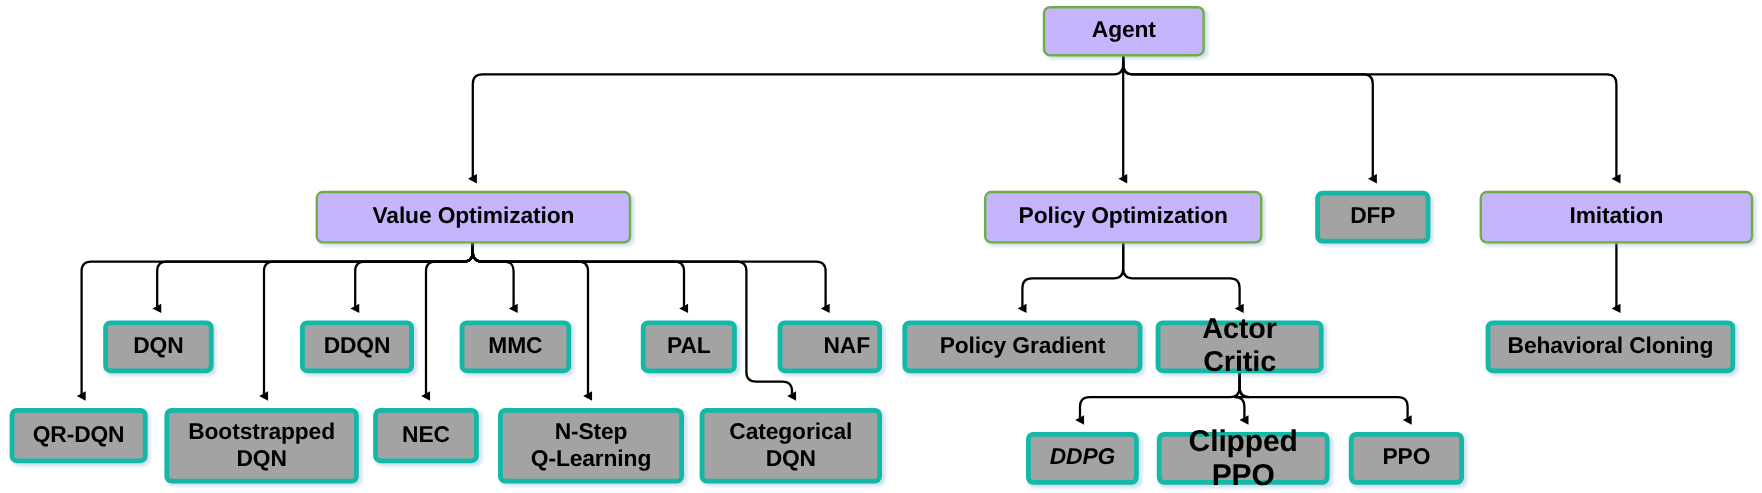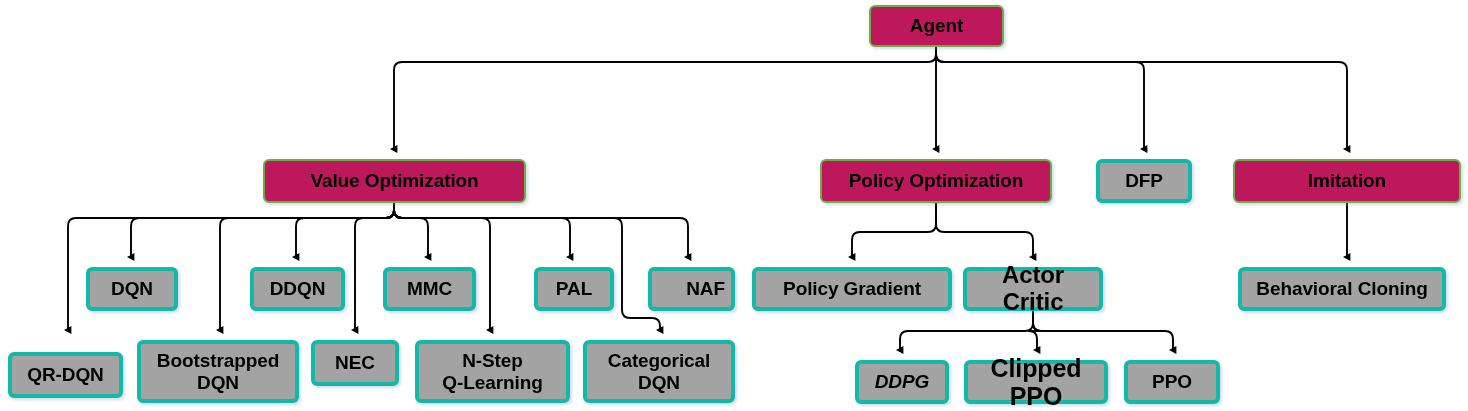--- a/index.html
+++ b/index.html
@@ -31,21 +31,21 @@
     justify-content: center;
     text-align: center;
     border-radius: 6px;
     font-weight: bold;
     color: #000000;
     line-height: 1.12;
     letter-spacing: -0.1px;
     box-shadow: 2px 2px 3px rgba(120,160,200,0.35);
   }
   .node.green {
-    background: #be185d;
+    background: #c4b5fd;
     border: 2px solid #70ad47;
   }
   .node.blue {
     background: #a3a3a3;
     border: 4px solid #14b8a6;
   }
   .node .label {
     display: block;
     padding: 0 6px;
     white-space: pre-line;
@@ -119,21 +119,21 @@
       </div>
       <div class="node blue" style="left: 752px; top: 267px; width: 200px; height: 44px; font-size: 19px;">
         <span class="label">Policy Gradient</span>
       </div>
       <div class="node blue" style="left: 963px; top: 267px; width: 140px; height: 44px; font-size: 24px;">
         <span class="label">Actor Critic</span>
       </div>
       <div class="node blue" style="left: 1238px; top: 267px; width: 208px; height: 44px; font-size: 19px;">
         <span class="label">Behavioral Cloning</span>
       </div>
-      <div class="node blue" style="left: 8px; top: 352px; width: 115px; height: 46px; font-size: 19px;">
+      <div class="node blue" style="left: 8px; top: 340px; width: 115px; height: 46px; font-size: 19px;">
         <span class="label">QR-DQN</span>
       </div>
       <div class="node blue" style="left: 137px; top: 340px; width: 162px; height: 63px; font-size: 19px;">
         <span class="label">Bootstrapped
 DQN</span>
       </div>
       <div class="node blue" style="left: 311px; top: 340px; width: 88px; height: 46px; font-size: 19px;">
         <span class="label">NEC</span>
       </div>
       <div class="node blue" style="left: 415px; top: 340px; width: 155px; height: 63px; font-size: 19px;">

